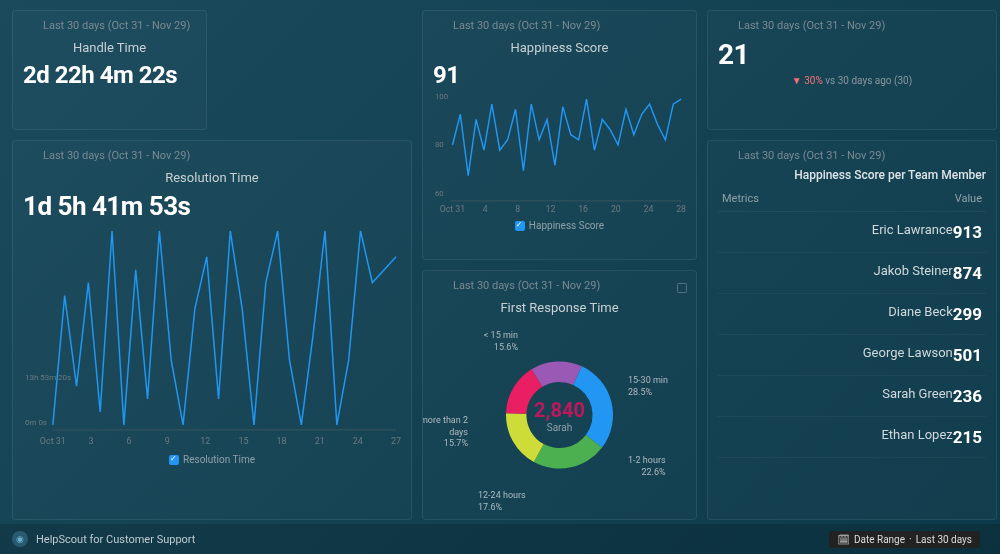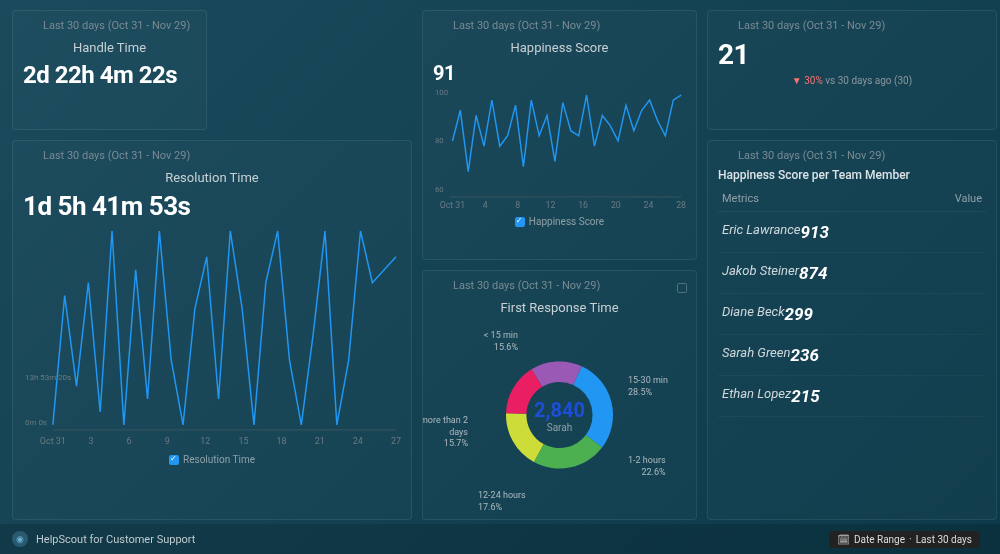--- a/index.html
+++ b/index.html
@@ -47,31 +47,31 @@
   .c-first { margin-top: 130px; height: 250px;}
   .c-resol { height: 380px;}
   .c-team  { height: 380px;}
 
   .chart-svg { width:100%; display:block;}
   .legend { text-align:center; font-size:10px; color:#8fa0a8; margin-top:4px;}
   .legend .chk { display:inline-block; width:10px; height:10px; background:#2196f3; border-radius:2px; vertical-align:middle; margin-right:4px; position:relative;}
   .legend .chk::after{content:"✓"; color:#fff; font-size:8px; position:absolute; left:1px; top:-1px;}
 
   
-  .team-title { font-size:12px; color:#dce3e6; text-align:left; margin:6px 0 10px; font-weight:500;}
+  .team-title { font-size:12px; color:#dce3e6; text-align:right; margin:6px 0 10px; font-weight:500;}
   .team-head { display:flex; justify-content:space-between; font-size:11px; color:#8fa0a8; padding:0 4px 6px; border-bottom:1px solid rgba(255,255,255,0.05);}
-  .team-row { display:flex; justify-content:flex-start; padding:10px 4px; border-bottom:1px solid rgba(255,255,255,0.04);font-style:italic;}
+  .team-row { display:flex; justify-content:flex-end; padding:10px 4px; border-bottom:1px solid rgba(255,255,255,0.04);}
   .team-row .name { color:#d0d8dc; font-size:13px;}
   .team-row .val { color:#fff; font-size:17px; font-weight:700;}
 
   
   .donut-wrap { position:relative; width:100%; height:200px;}
   .dlabel { position:absolute; font-size:9px; color:#aeb9bf; line-height:1.3;}
   .donut-center { position:absolute; left:50%; top:50%; transform:translate(-50%,-50%); text-align:center;}
-  .donut-center .num{ color:#1d4ed8; font-size:20px; font-weight:700;}
+  .donut-center .num{ color:#be185d; font-size:20px; font-weight:700;}
   .donut-center .tot{ color:#8fa0a8; font-size:10px;}
 
   
   .footer {
     position:absolute; bottom:0; left:0; right:0; height:30px;
     display:flex; align-items:center; padding:0 12px;
     background: rgba(0,0,0,0.15);
     font-size:11px; color:#c0cad0;
   }
   .footer .logo { width:16px; height:16px; border-radius:50%; background:#2a5a70; margin-right:8px; display:flex; align-items:center; justify-content:center; font-size:9px; color:#6ab0d0;}
@@ -97,21 +97,21 @@
   <div class="card c-handle">
     <div class="range">Last 30 days (Oct 31 - Nov 29)</div>
     <div class="card-title">Handle Time</div>
     <div class="big-val">2d 22h 4m 22s</div>
   </div>
 
 
   <div class="card c-happy">
     <div class="range">Last 30 days (Oct 31 - Nov 29)</div>
     <div class="card-title">Happiness Score</div>
-    <div class="big-val" style="font-size:20px;">91</div>
+    <div class="big-val" style="font-size:24px;">91</div>
     <svg class="chart-svg" viewBox="0 0 260 130">
       <text x="2" y="10" class="ytick">100</text>
       <text x="2" y="60" class="ytick">80</text>
       <text x="2" y="110" class="ytick">60</text>
       <line x1="18" y1="115" x2="255" y2="115" class="axis-line"></line>
       <path id="happy-path" class="line-path" d="M20.0,57.5 L28.1,26.0 L36.2,89.0 L44.3,31.3 L52.4,62.8 L60.5,15.5 L68.6,62.8 L76.7,52.2 L84.8,20.8 L92.9,83.8 L101.0,15.5 L109.1,52.2 L117.2,31.3 L125.3,78.5 L133.4,18.1 L141.6,47.0 L149.7,52.2 L157.8,10.3 L165.9,62.8 L174.0,31.3 L182.1,41.8 L190.2,57.5 L198.3,20.8 L206.4,47.0 L214.5,26.0 L222.6,15.5 L230.7,36.5 L238.8,52.2 L246.9,15.5 L255.0,10.3"></path>
       <g id="happy-xticks">
           <text x="20" y="126" class="axis-label" text-anchor="middle">Oct 31</text>
           <text x="53.57142857142857" y="126" class="axis-label" text-anchor="middle">4</text>
           <text x="87.14285714285714" y="126" class="axis-label" text-anchor="middle">8</text>
@@ -224,20 +224,24 @@
         </div>
         <div class="team-row">
           <span class="name">Jakob Steiner</span>
           <span class="val">874</span>
         </div>
         <div class="team-row">
           <span class="name">Diane Beck</span>
           <span class="val">299</span>
         </div>
         <div class="team-row">
+          <span class="name">George Lawson</span>
+          <span class="val">501</span>
+        </div>
+        <div class="team-row">
           <span class="name">Sarah Green</span>
           <span class="val">236</span>
         </div>
         <div class="team-row">
           <span class="name">Ethan Lopez</span>
           <span class="val">215</span>
         </div>
       </div>
   </div>
 

